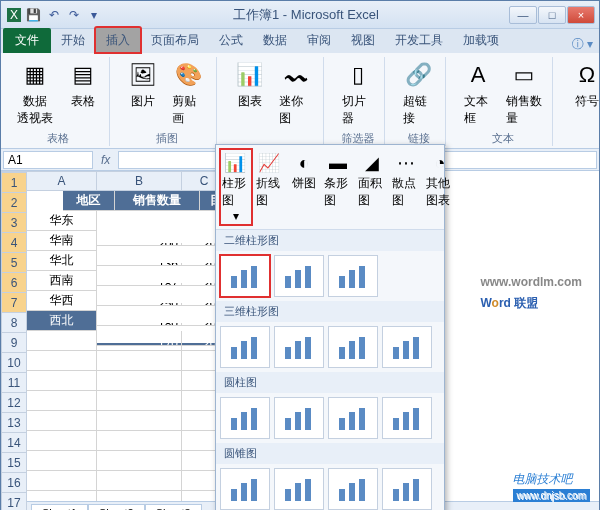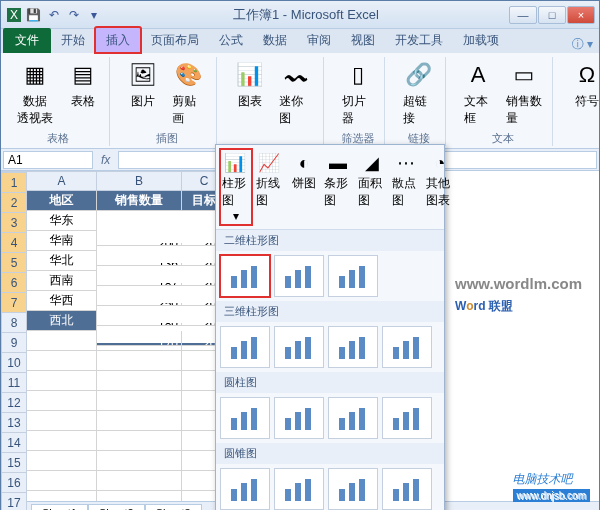--- a/index.html
+++ b/index.html
@@ -8,21 +8,21 @@
 .titlebar{height:28px;background:linear-gradient(#e8eff8,#d4e2f2);display:flex;align-items:center;padding:0 4px;border-bottom:1px solid #b8cce4;}
 .qat{display:flex;gap:2px;align-items:center;}
 .qat-btn{width:18px;height:18px;display:flex;align-items:center;justify-content:center;color:#3b5998;}
 .title-text{flex:1;text-align:center;color:#39547a;font-size:13px;}
 .winbtns{display:flex;gap:1px;}
 .winbtn{width:28px;height:18px;background:linear-gradient(#f4f7fb,#d7e3f2);border:1px solid #a8bdd8;border-radius:2px;display:flex;align-items:center;justify-content:center;font-size:11px;color:#39547a;}
 .winbtn.close{background:linear-gradient(#e87a6e,#cf4a3a);color:#fff;}
 .tabs{display:flex;height:24px;align-items:flex-end;padding-left:2px;}
 .file-tab{background:#0f6a3a;color:#fff;padding:4px 12px;border-radius:2px 2px 0 0;}
 .tab{padding:4px 10px;color:#39547a;cursor:pointer;}
-.tab.active{background:#c4b5fd;border:1px solid #b8cce4;border-bottom:none;border-radius:2px 2px 0 0;}
+.tab.active{background:#a3a3a3;border:1px solid #b8cce4;border-bottom:none;border-radius:2px 2px 0 0;}
 .highlight-red{outline:2px solid #e03030;outline-offset:-1px;}
 .ribbon{background:#f4f7fb;border-bottom:1px solid #b8cce4;padding:4px 6px 2px;display:flex;gap:8px;}
 .group{display:flex;flex-direction:column;align-items:center;border-right:1px solid #d0dcec;padding:0 6px;}
 .group-items{display:flex;gap:6px;}
 .big-btn{display:flex;flex-direction:column;align-items:center;gap:2px;padding:2px 4px;min-width:36px;}
 .big-btn .icon{width:32px;height:32px;display:flex;align-items:center;justify-content:center;font-size:22px;}
 .group-label{font-size:11px;color:#5a7090;margin-top:2px;}
 .namebox-row{display:flex;align-items:center;height:22px;background:#e8eff8;border-bottom:1px solid #b8cce4;}
 .namebox{width:90px;border:1px solid #b8cce4;background:#fff;margin:2px;padding:1px 4px;}
 .fx{padding:0 6px;color:#5a7090;font-style:italic;}
@@ -44,21 +44,21 @@
 .stab{padding:2px 10px;background:#fff;border:1px solid #b8cce4;border-bottom:none;font-size:11px;}
 .chart-menu{position:absolute;top:144px;left:215px;width:230px;background:#f4f7fb;border:1px solid #9db4d0;box-shadow:2px 2px 6px rgba(0,0,0,.3);z-index:10;}
 .chart-menu .topbar{display:flex;padding:4px;gap:2px;border-bottom:1px solid #d0dcec;}
 .ct-btn{display:flex;flex-direction:column;align-items:center;width:40px;padding:2px;font-size:11px;}
 .ct-btn .icon{width:28px;height:24px;display:flex;align-items:center;justify-content:center;font-size:18px;}
 .chart-menu .section-title{padding:3px 8px;font-size:11px;color:#39547a;background:#e8eff8;}
 .chart-menu .options{display:flex;flex-wrap:wrap;padding:4px;gap:4px;}
 .opt{width:50px;height:42px;border:1px solid #c4d0e0;background:#fff;display:flex;align-items:center;justify-content:center;font-size:20px;color:#5a8bc4;}
 .wm1{position:absolute;top:275px;right:18px;font-size:20px;font-weight:bold;z-index:20;}
 .wm1 .w{color:#2b5fb0;}.wm1 .o{color:#d08b2a;}
-.wm1 .small{font-size:15px;color:#888;display:block;text-align:right;}
+.wm1 .small{font-size:12px;color:#888;display:block;text-align:right;}
 .wm2{position:absolute;bottom:8px;right:10px;font-size:22px;font-weight:normal;color:#2b7fd4;font-style:italic;z-index:20;text-shadow:1px 1px 0 #fff;}
 .wm2 .small{font-size:10px;display:block;color:#fff;background:#2b7fd4;padding:1px 4px;font-style:normal;}
 svg{display:block;}
 </style>
 </head>
 <body>
 
 <div class="window">
   <div class="titlebar">
     <div class="qat">
@@ -209,21 +209,21 @@
     </div>
     <div style="flex:1;overflow:hidden">
       <div class="col-headers" id="col-headers">
           <div class="ch" style="width: 70px;">A</div>
           <div class="ch" style="width: 85px;">B</div>
           <div class="ch" style="width: 45px;">C</div>
           <div class="ch" style="width: 70px;">H</div>
         </div>
       <div class="grid" id="grid">
           <div class="grid-row">
-            <div class="cell hdr-cell" style="width: 70px;">地区</div>
+            <div class="cell hdr-cell" style="width: 52px; margin-left: 36px;">地区</div>
             <div class="cell hdr-cell" style="width: 85px;">销售数量</div>
             <div class="cell hdr-cell" style="width: 45px;">目标</div>
             <div class="cell" style="width: 70px;"></div>
           </div>
           <div class="grid-row">
             <div class="cell ctr" style="width: 70px;">华东</div>
             <div class="cell num" style="width: 85px;">200</div>
             <div class="cell num" style="width: 45px;">200</div>
             <div class="cell" style="width: 70px;"></div>
           </div>

